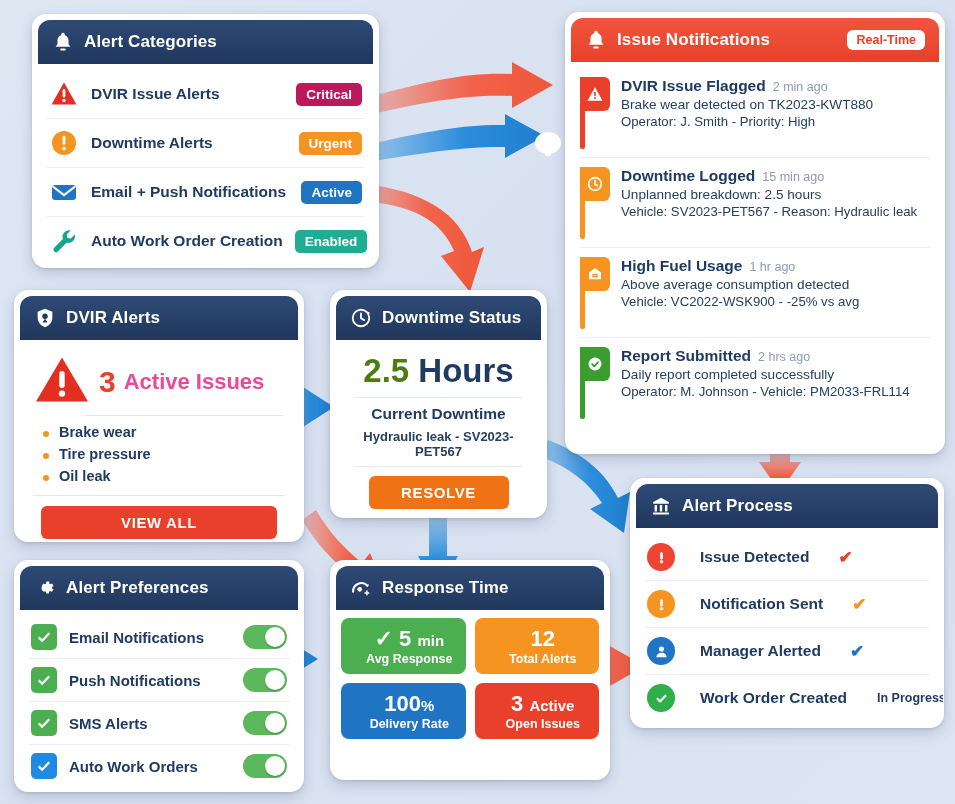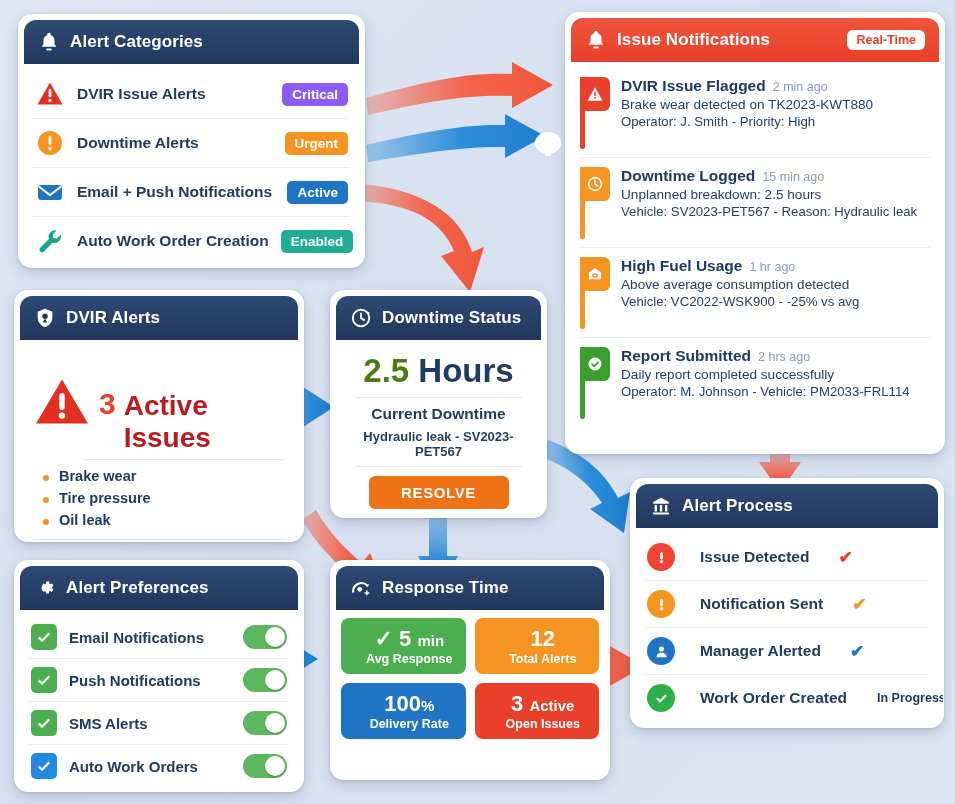--- a/index.html
+++ b/index.html
@@ -25,28 +25,28 @@
     color:#fff;padding:11px 14px;border-radius:12px 12px 0 0;
     margin:5px 5px 0 5px;
   }
   .cardhdr.red{background:linear-gradient(180deg,#f0553e 0%,#e8402a 100%);}
   .cardhdr .ttl{font-size:17px;font-weight:bold;letter-spacing:.1px;}
   .hicon{width:22px;height:22px;flex:0 0 22px;display:flex;align-items:center;justify-content:center;}
   .hicon svg{width:22px;height:22px;fill:#fff;}
   .cardbody{padding:6px 14px 12px 14px;}
 
   
-  #alert-categories{left:18px;top:14px;width:345px;height:252px;}
+  #alert-categories{left:32px;top:14px;width:345px;height:252px;}
   .catrow{display:flex;align-items:center;gap:12px;padding:9px 2px;border-bottom:1px solid #e8edf4;}
   .catrow:last-child{border-bottom:none;}
   .catrow .ic{width:30px;height:30px;flex:0 0 30px;display:flex;align-items:center;justify-content:center;}
   .catrow .ic svg{width:30px;height:30px;}
   .catrow .lbl{font-size:15.5px;font-weight:bold;color:#1f3b63;flex:1;white-space:nowrap;}
   .badge{font-size:13.5px;font-weight:bold;color:#fff;border-radius:5px;padding:4px 10px;white-space:nowrap;}
-  .b-critical{background:#8b5cf6;text-align:right;}
+  .b-critical{background:#be185d;text-align:right;}
   .b-urgent{background:#f59420;}
   .b-active{background:#1f74c4;}
   .b-enabled{background:#1fae93;}
 
   
   #issue-notifications{left:565px;top:12px;width:378px;height:440px;}
   #issue-notifications .cardhdr{justify-content:flex-start;}
   .rt-badge{margin-left:auto;background:#fff;color:#e8402a;font-size:12.5px;font-weight:bold;
     border-radius:6px;padding:3px 9px;}
   .notif{display:flex;gap:11px;padding:9px 0 8px 0;border-bottom:1px solid #e8edf4;}
@@ -61,21 +61,21 @@
   .ntitle{font-size:15.5px;font-weight:bold;color:#1f3b63;white-space:nowrap;}
   .ntime{font-size:12.5px;color:#8c9bb3;white-space:nowrap;}
   .nl2,.nl3{font-size:13.6px;color:#27405f;margin-top:2px;white-space:nowrap;}
   .nl3{font-size:13.2px;}
 
   
   #dvir-alerts{left:14px;top:290px;width:288px;height:250px;}
   .dvir-top{display:flex;align-items:center;gap:8px;padding:8px 0 2px 4px;}
   .dvir-top .warn svg{width:58px;height:52px;}
   .dvir-cnt{font-size:30px;font-weight:bold;color:#e8402a;}
-  .dvir-txt{font-size:28px;font-weight:bold;color:#b91c1c;margin-top:36px;}
+  .dvir-txt{font-size:22px;font-weight:bold;color:#ec4899;}
   .dvir-rule{height:1px;background:#e3e9f2;margin:3px 6px 5px 56px;}
   .ilist{margin:0;padding:0 0 0 8px;list-style:none;}
   .ilist li{position:relative;padding:3px 0 3px 22px;font-size:14.5px;font-weight:bold;color:#1f3b63;}
   .ilist li::before{content:"";position:absolute;left:6px;top:10px;width:6px;height:6px;border-radius:50%;background:#f59420;}
   .vbtn{display:block;width:calc(100% - 24px);margin:10px auto 0 auto;background:#e8402a;color:#ffffff;
     border:none;border-radius:6px;padding:8px 0;font-size:15px;font-weight:bold;letter-spacing:.6px;
     font-family:"Liberation Sans", sans-serif;cursor:pointer;}
   .hr-top{height:1px;background:#e3e9f2;margin:8px 4px 0 4px;}
 
   

